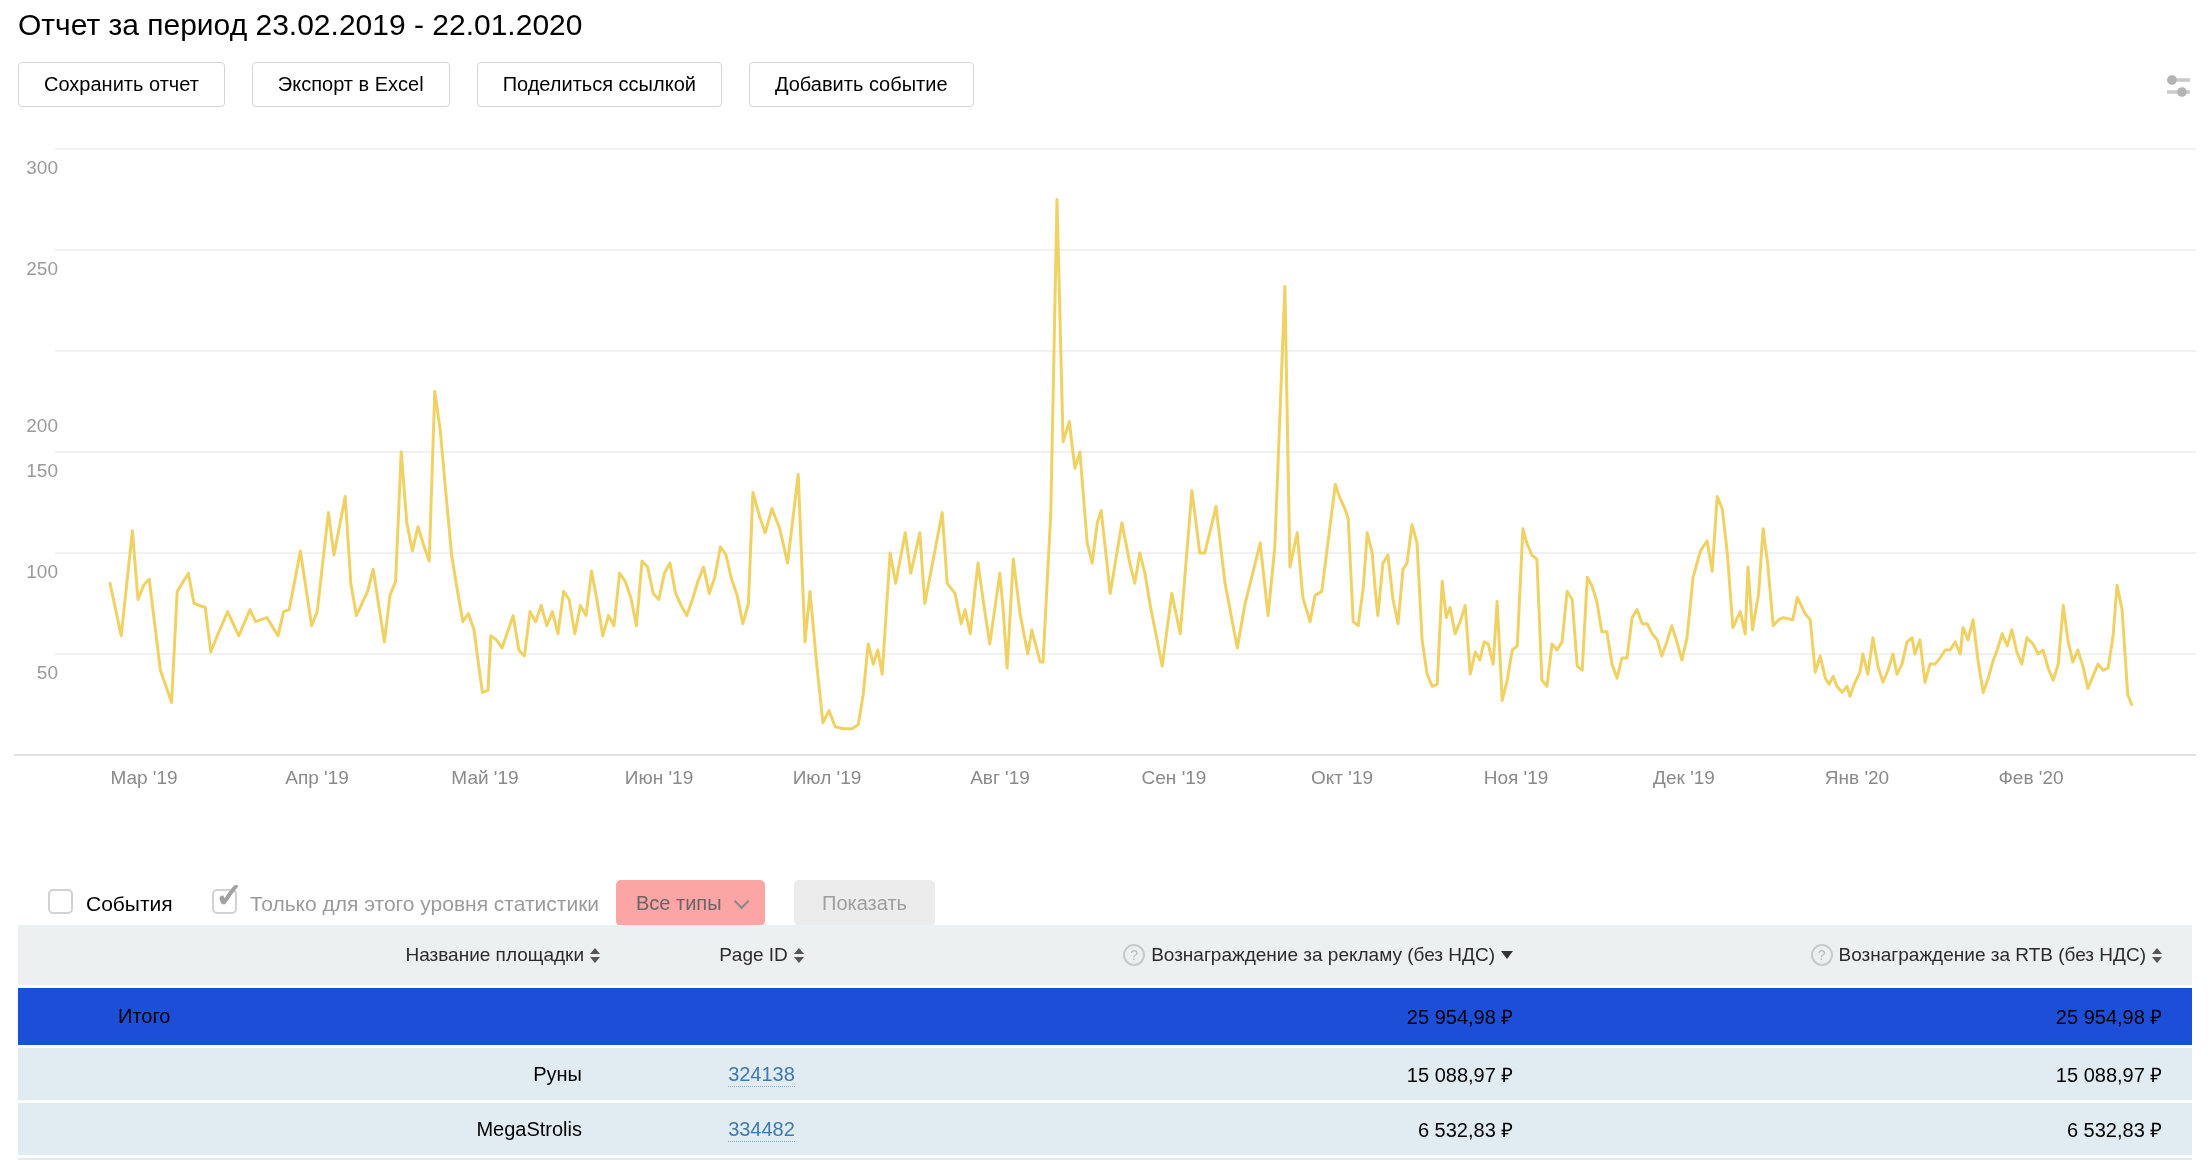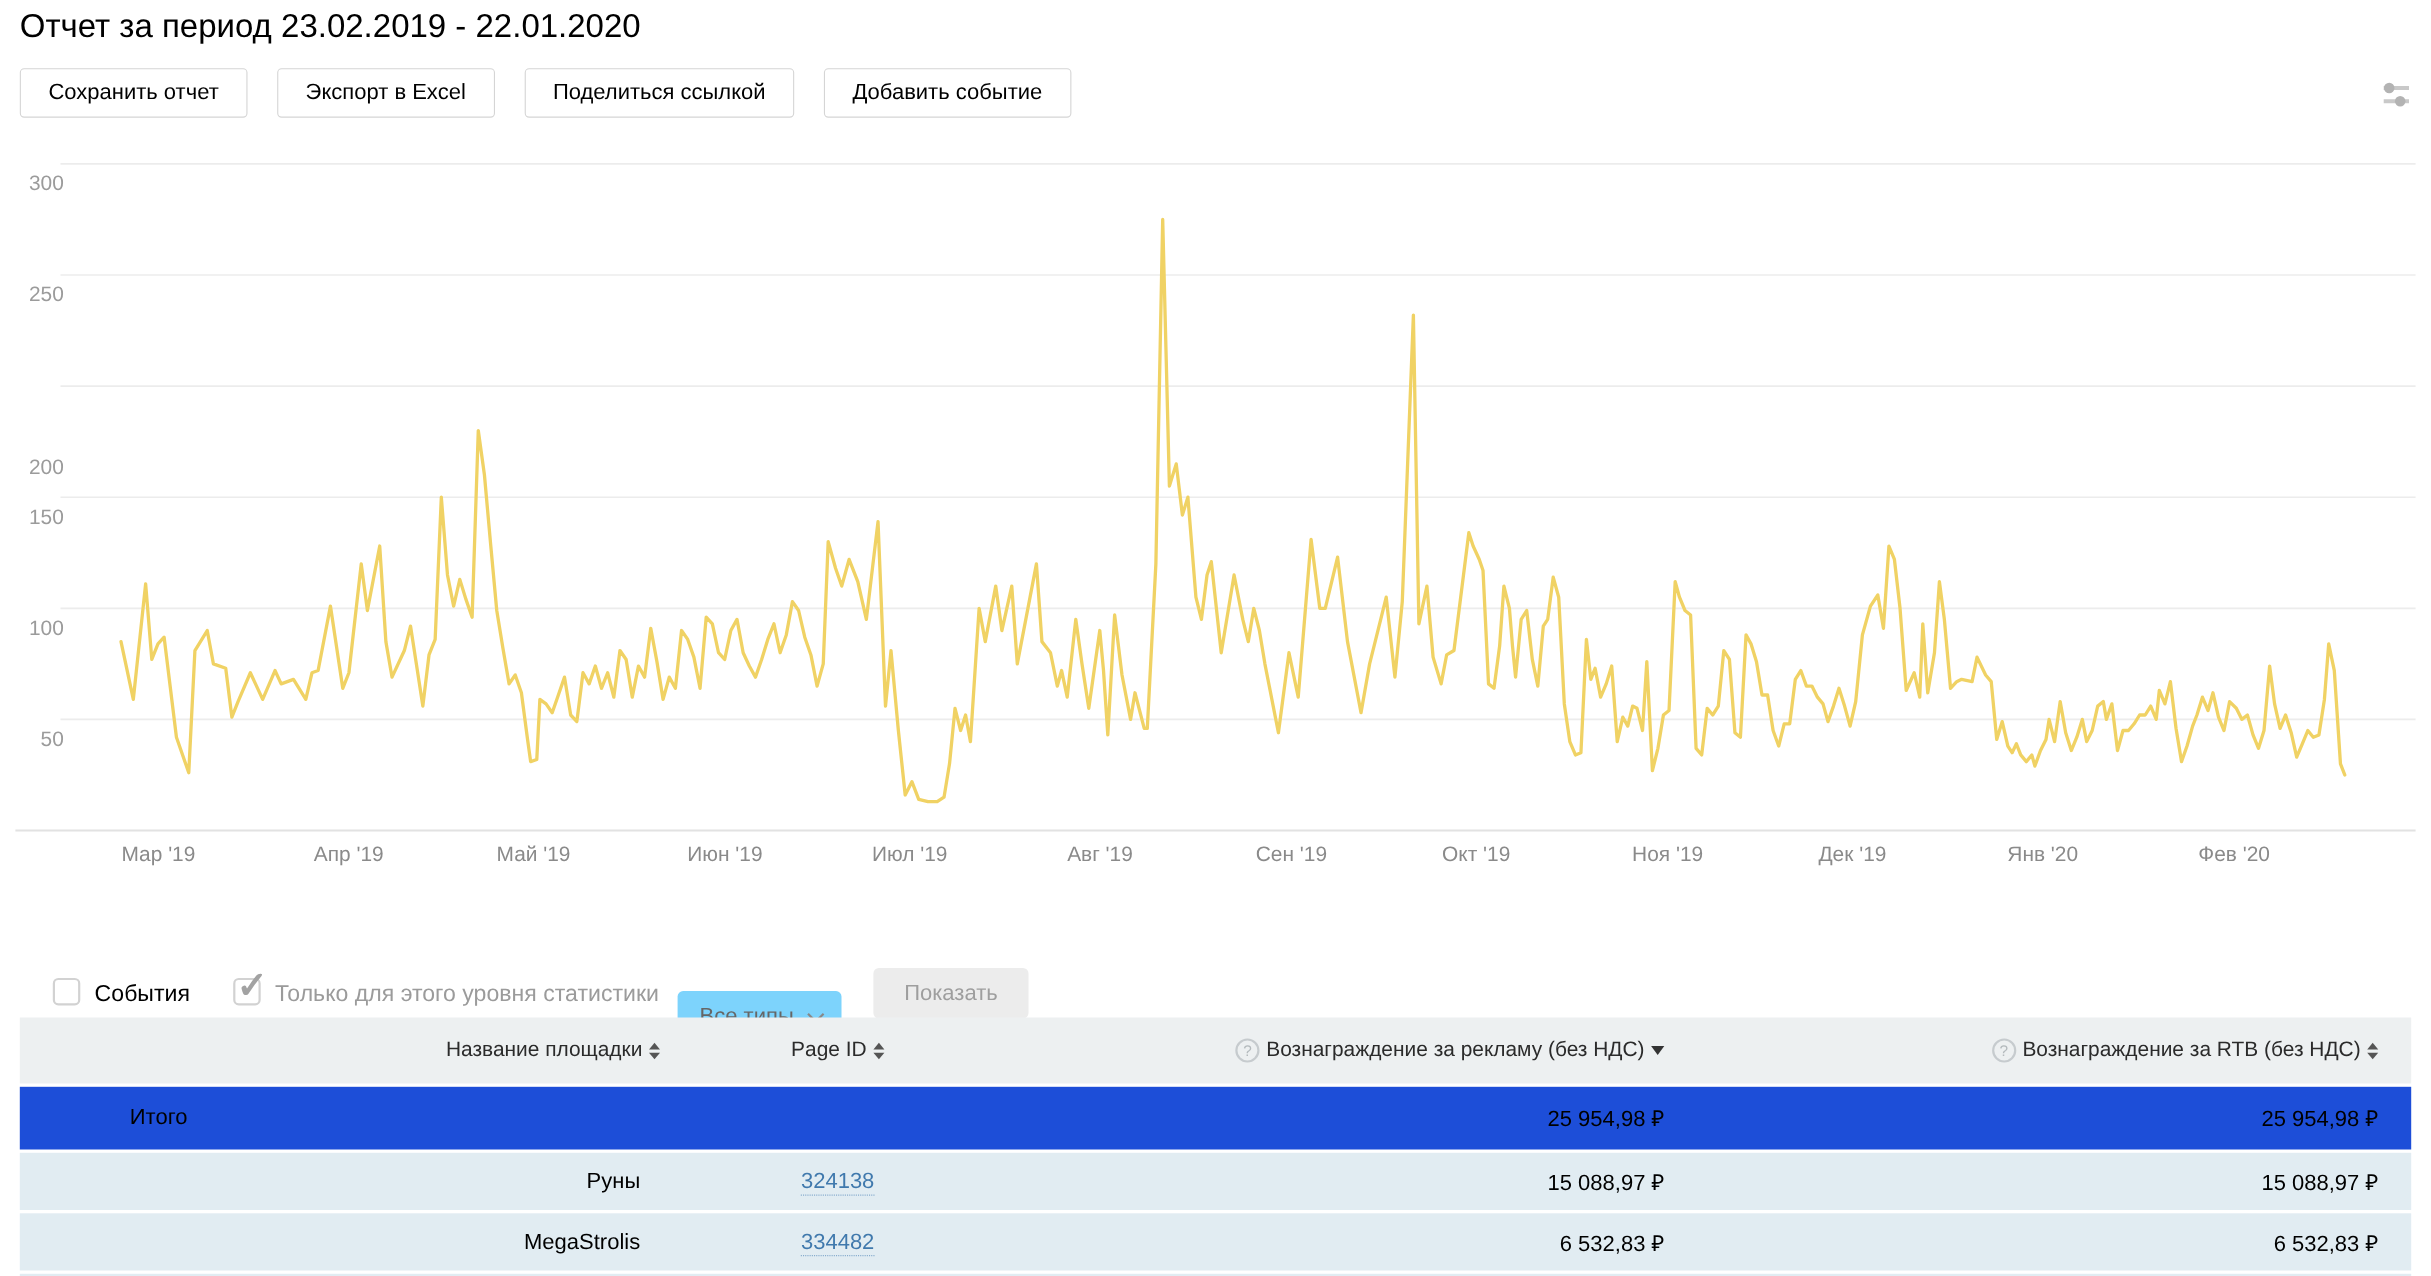--- a/index.html
+++ b/index.html
@@ -19,22 +19,22 @@
   
   .filters{position:absolute;left:0;top:880px;height:46px;width:100%;}
   .cb{position:absolute;top:9px;width:25px;height:25px;border:2px solid #d2d2d2;border-radius:5px;
       background:#fff;box-sizing:border-box;cursor:pointer;}
   .cb .tick{position:absolute;left:1px;top:-16px;font-size:34px;color:#a2a2a2;font-weight:700;pointer-events:none;}
   .cb-events{left:48px;}
   .cb-level{left:212px;}
   .cb-label{position:absolute;top:12px;font-size:21px;cursor:pointer;white-space:nowrap;}
   .cb-label-events{left:86px;color:#000;}
   .cb-label-level{left:250px;color:#9b9b9b;}
-  .select{position:absolute;left:616px;top:0;height:46px;padding:0 20px;background:#7dd3fc;border-radius:5px;
-          display:flex;align-items:center;gap:12px;font-size:20px;color:#666;cursor:pointer;margin-top:21px;}
+  .select{position:absolute;left:616px;top:0;height:46px;padding:0 20px;background:#fca5a5;border-radius:5px;
+          display:flex;align-items:center;gap:12px;font-size:20px;color:#666;cursor:pointer;}
   .chev{width:9px;height:9px;border-right:2px solid #888;border-bottom:2px solid #888;
         transform:rotate(45deg) translateY(-3px);display:inline-block;}
   .show-btn{position:absolute;left:794px;top:0;height:46px;padding:0 28px;background:#ececec;border:none;
             border-radius:5px;font-size:20px;color:#9e9e9e;font-family:inherit;cursor:pointer;}
 
   
   .table{position:absolute;left:18px;right:18px;top:925px;}
   .thead,.trow{display:grid;grid-template-columns:582px 323px 610px 1fr;align-items:center;}
   .thead{height:60px;background:#edf0f1;font-size:19px;color:#2b2b2b;}
   .hc{display:flex;align-items:center;gap:6px;cursor:pointer;}

